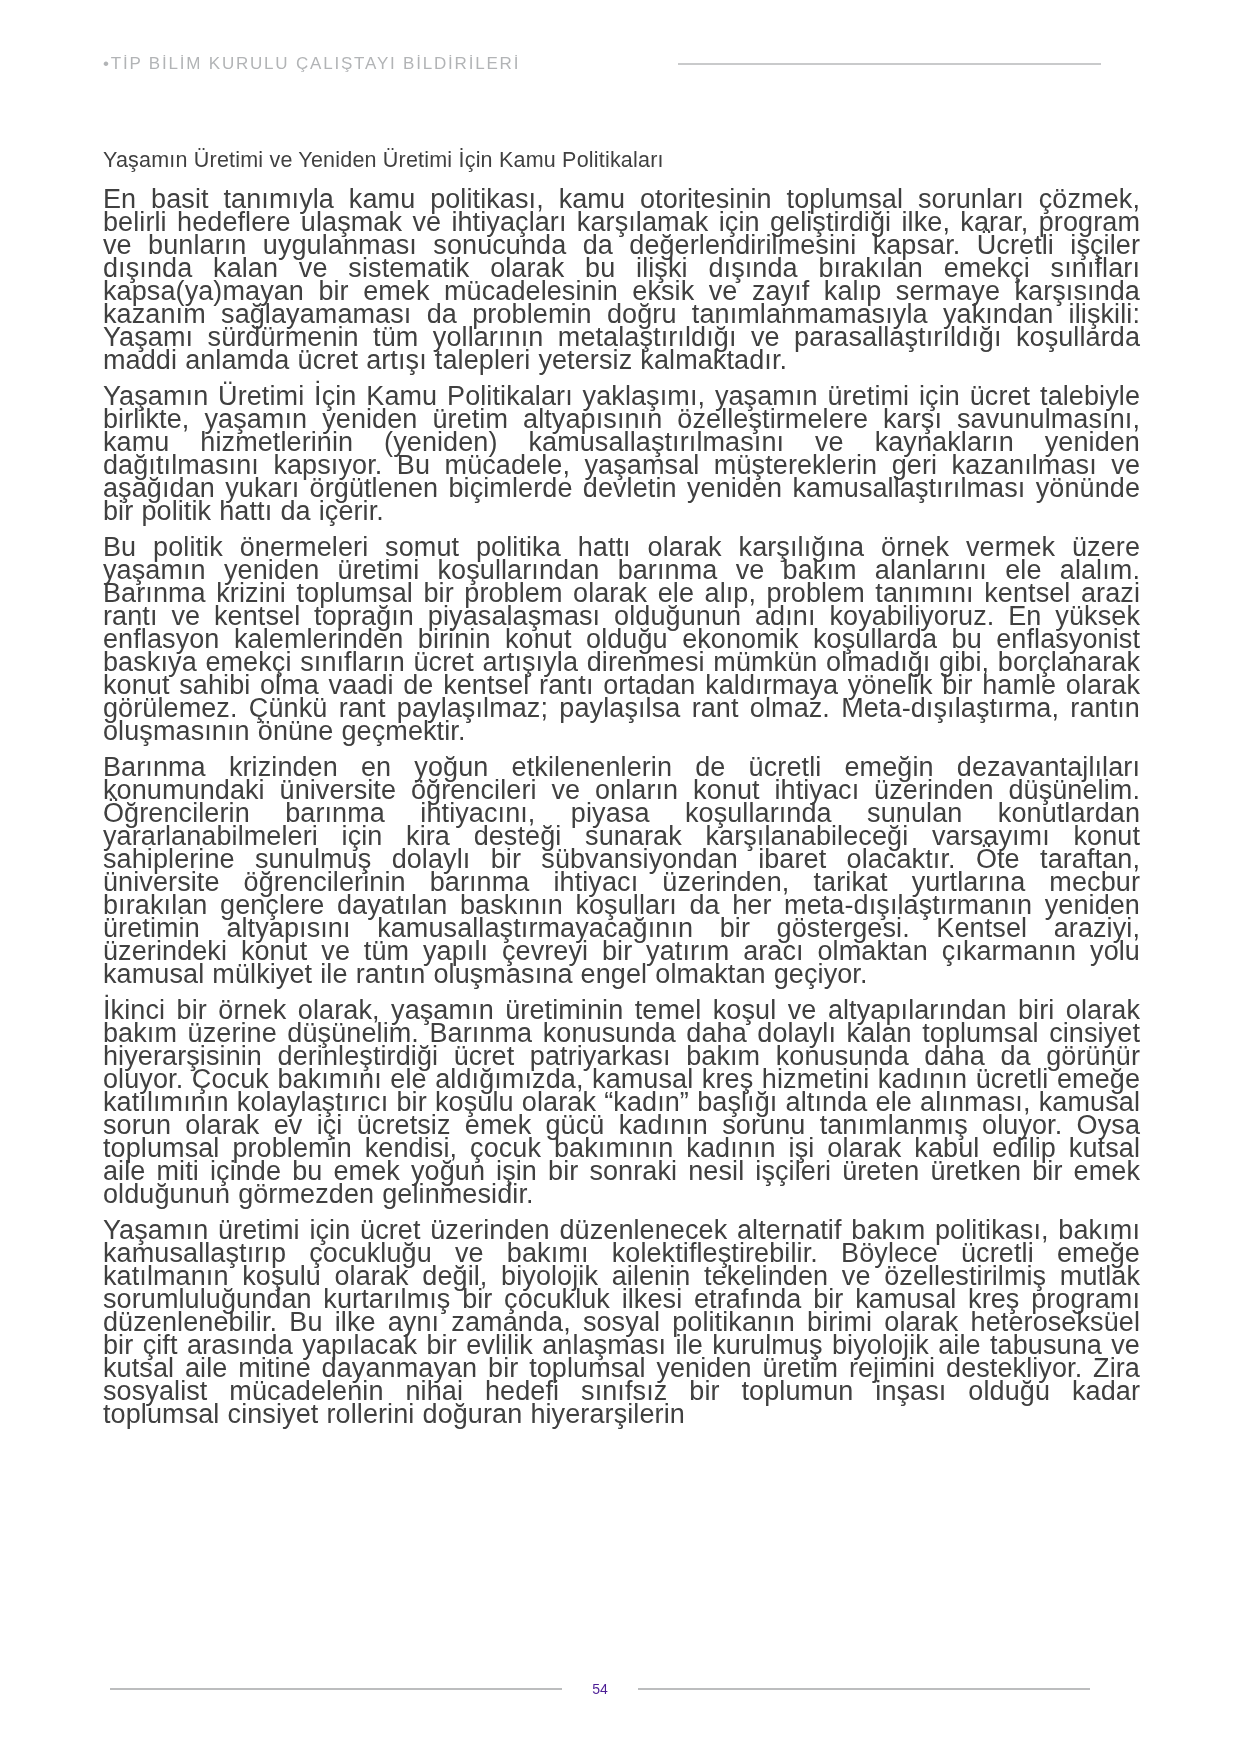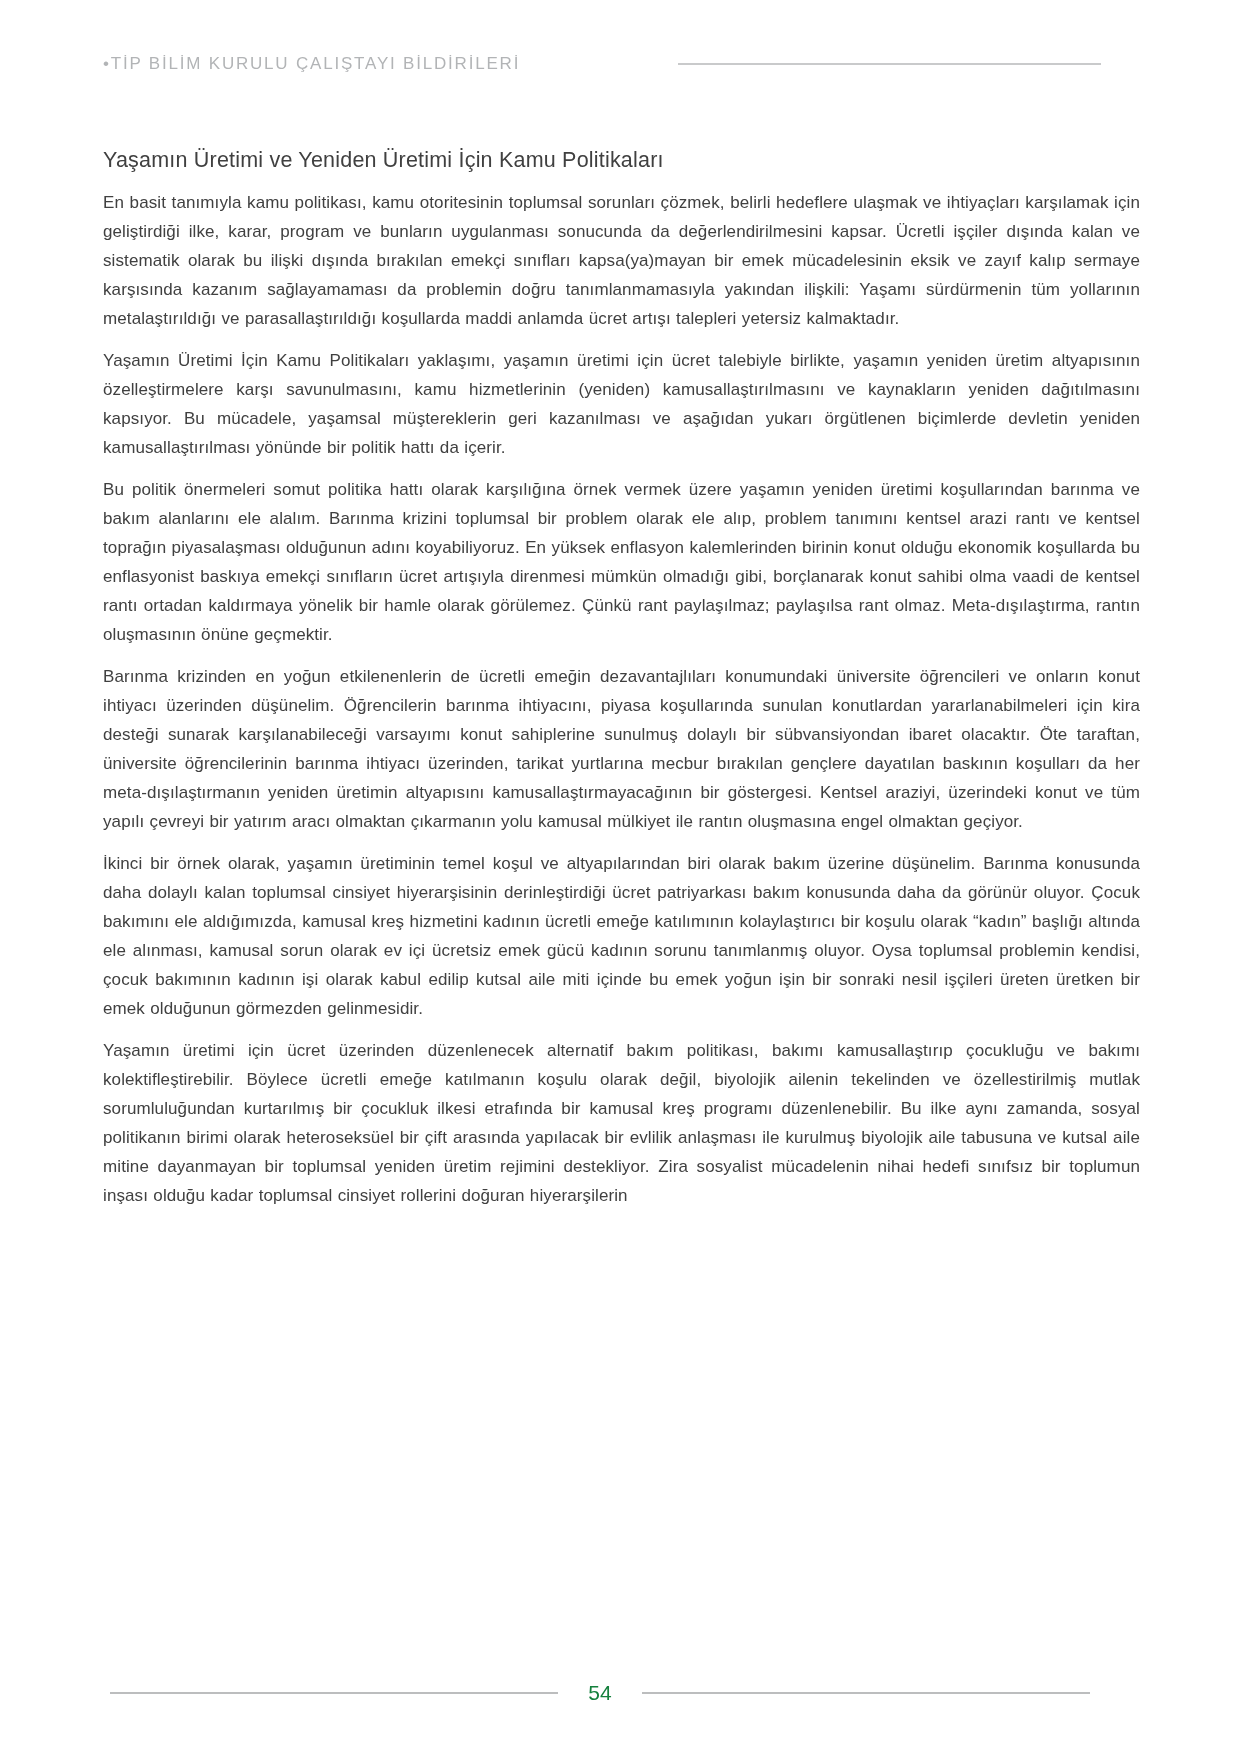--- a/index.html
+++ b/index.html
@@ -48,22 +48,22 @@
     width: 1037px;
     color: #404040;
   }
   .doc-title {
     font-size: 21.5px;
     font-weight: 400;
     margin: 0 0 15px 0;
     letter-spacing: 0.2px;
   }
   .doc-body p {
-    font-size: 17px;
-    line-height: 29px;
+    font-size: 27px;
+    line-height: 23px;
     text-align: justify;
     margin: 0 0 13px 0;
     letter-spacing: 0.1px;
     word-spacing: 0.5px;
   }
 
   
   .page-footer {
     position: absolute;
     left: 110px;
@@ -71,22 +71,22 @@
     top: 1681px;
     display: flex;
     align-items: center;
   }
   .footer-rule {
     flex: 1;
     height: 2px;
     background: #bcbdbe;
   }
   .page-number {
-    font-size: 21px;
-    color: #15803d;
+    font-size: 14px;
+    color: #4c1d95;
     padding: 0 30px;
     font-weight: 400;
   }
 </style>
 </head>
 <body>
 
 <div class="page">
 
   <header class="page-header">

